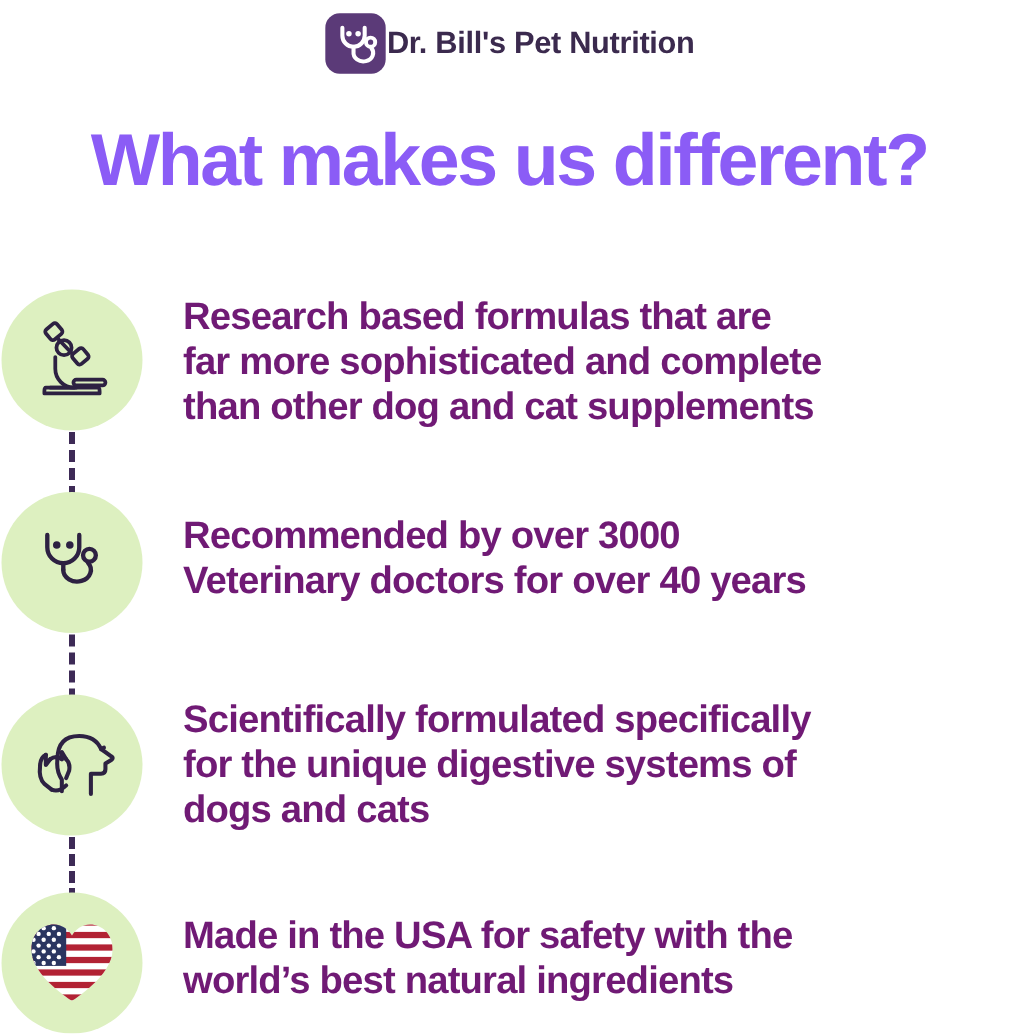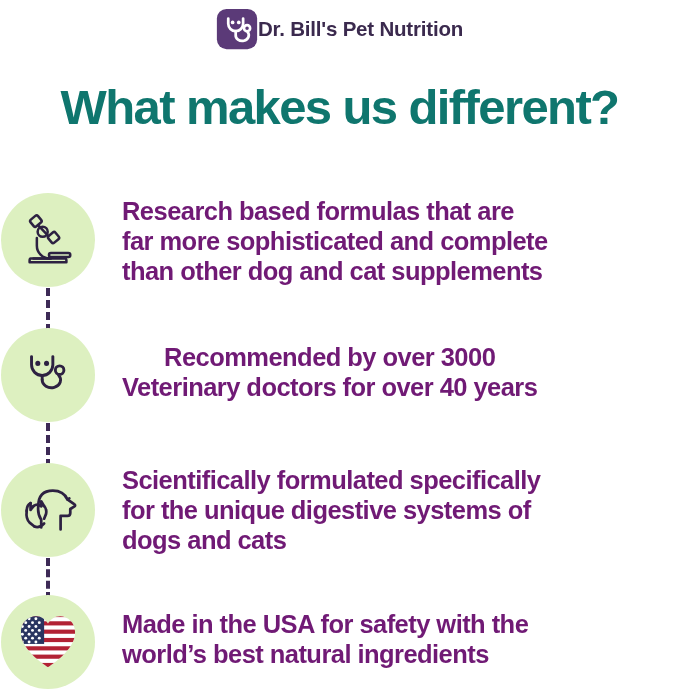--- a/index.html
+++ b/index.html
@@ -18,21 +18,21 @@
   }
   .brand-logo { width:42px; height:42px; flex:0 0 auto; display:block; }
   .brand-name {
     font-size:20.5px; font-weight:bold; color:#3B2A4E;
     letter-spacing:-0.2px; white-space:nowrap; line-height:1;
   }
 
   
   .headline {
     position:absolute; left:0; top:82px; width:679px;
-    text-align:center; color:#0f766e;
+    text-align:center; color:#8b5cf6;
     font-size:49px; font-weight:bold; line-height:1.05;
     letter-spacing:-1.6px; white-space:nowrap;
   }
 
   
   .rail { position:absolute; left:0; top:180px; width:120px; height:520px; }
   .rail-dash {
     position:absolute; left:46px; width:4px;
     border-left:4px dashed #3D2A56;
   }
@@ -49,21 +49,21 @@
     display:flex; align-items:center; justify-content:center;
   }
   .feature-badge svg { display:block; }
   .feature-text {
     margin-left:27px; color:#701a75;
     font-size:25.5px; font-weight:bold;
     line-height:1.18; letter-spacing:-0.55px;
     white-space:pre-line; padding-top:2px;
   }
   .f1 { top:193px; }
-  .f2 { top:328px;text-align:center; }
+  .f2 { top:328px; }
   .f3 { top:463px; }
   .f4 { top:595px; }
   .f1 .feature-text { padding-top:3px; }
   .f2 .feature-text { padding-top:14px; }
   .f3 .feature-text { padding-top:2px; }
   .f4 .feature-text { padding-top:14px; }
 </style>
 </head>
 <body>
 

